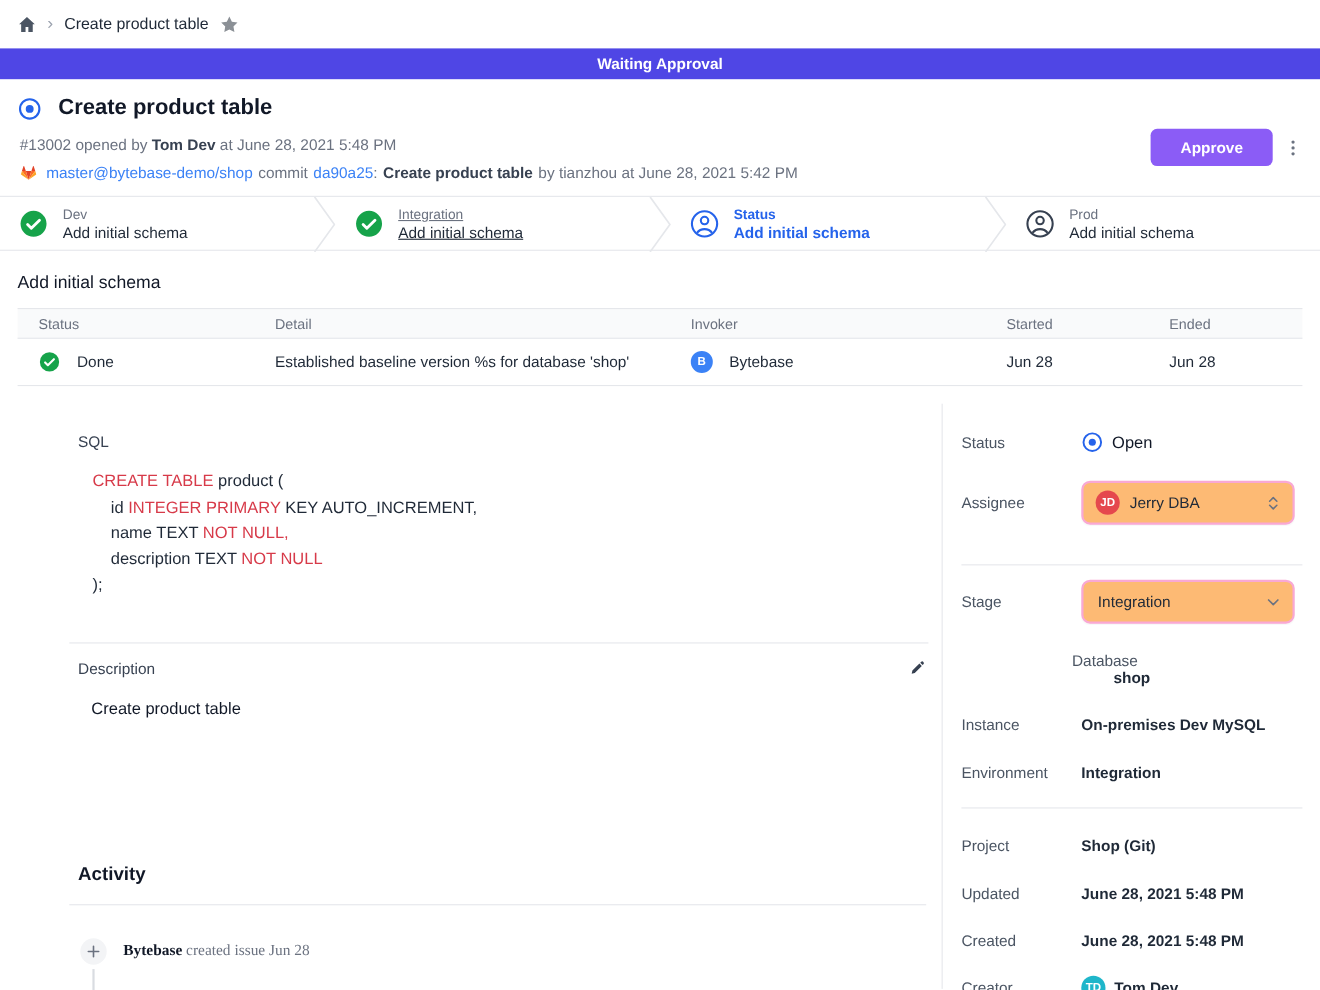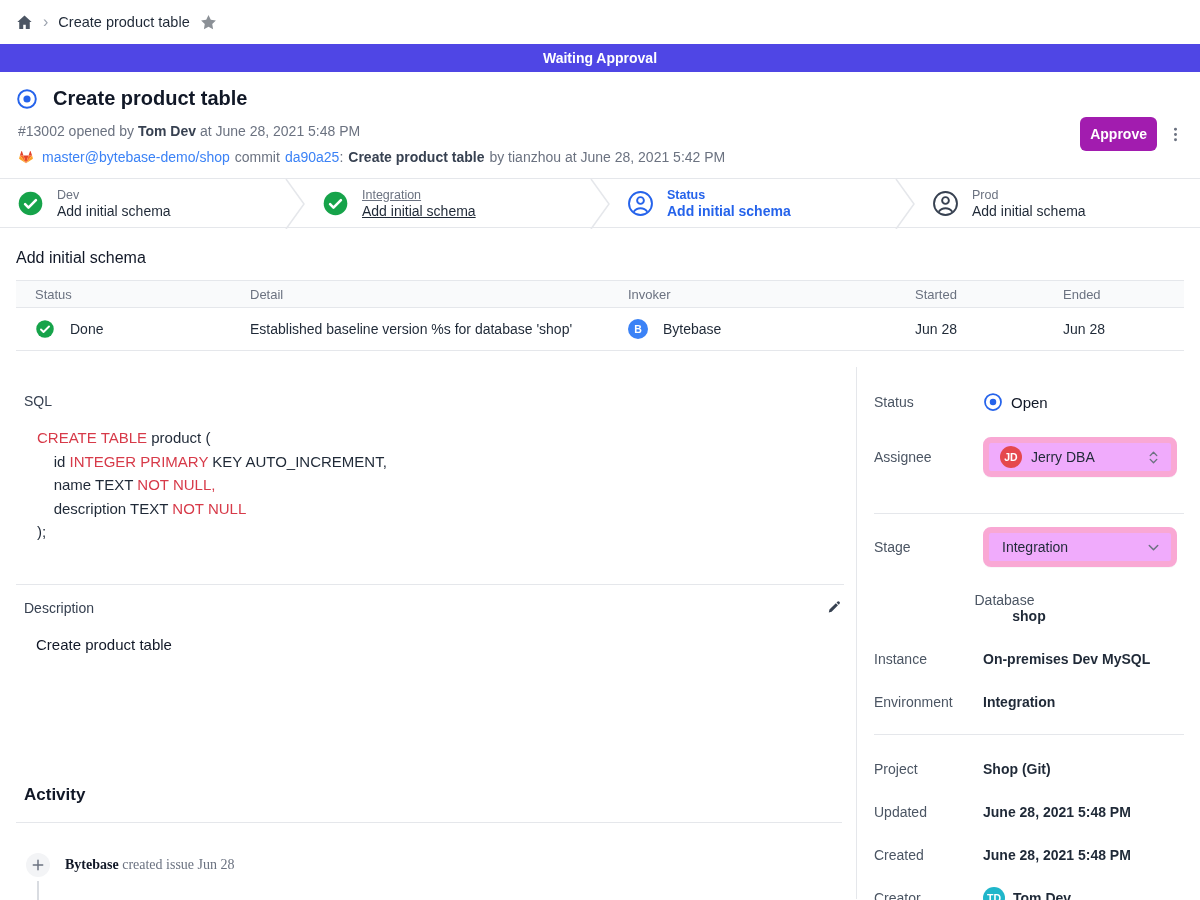--- a/index.html
+++ b/index.html
@@ -19,21 +19,21 @@
   
   .issue-header { padding:15px 16px 13px; display:flex; justify-content:space-between; }
   .title-row { display:flex; align-items:center; gap:15px; }
   .issue-title { font-size:20px; font-weight:700; color:#111827; }
   .meta-line { margin:13px 0 0 2px; font-size:14px; color:#6b7280; }
   .meta-line .strong { color:#374151; font-weight:600; }
   .vcs-line { margin:10px 0 0 2px; font-size:14px; color:#6b7280; display:flex; align-items:center; gap:5px; }
   .link { color:#3b82f6; text-decoration:none; cursor:pointer; }
   .vcs-msg { color:#374151; font-weight:600; }
   .header-actions { display:flex; align-items:center; gap:10px; margin-top:16px; }
-  .approve-btn { background:#a21caf; color:#fff; border:none; border-radius:6px; font-size:14px; font-weight:600; padding:9px 10px; cursor:pointer; font-family:inherit; }
+  .approve-btn { background:#8b5cf6; color:#fff; border:none; border-radius:6px; font-size:14px; font-weight:600; padding:9px 27px; cursor:pointer; font-family:inherit; }
 
   
   .stage-bar { height:50px; border-top:1px solid #e5e7eb; border-bottom:1px solid #e5e7eb; display:flex; align-items:stretch; }
   .stage { flex:1; display:flex; align-items:center; gap:13px; padding-left:17px; cursor:pointer; }
   .stage-texts { display:flex; flex-direction:column; gap:1px; }
   .stage-env { font-size:12.5px; color:#6b7280; }
   .stage-task { font-size:14px; color:#1f2937; }
   .stage.done-underline .stage-env, .stage.done-underline .stage-task { text-decoration:underline; }
   .stage.current .stage-env { color:#2563eb; font-weight:700; }
   .stage.current .stage-task { color:#2563eb; font-weight:700; }
@@ -47,21 +47,21 @@
   .t-head > div { font-size:13px; color:#6b7280; }
   .t-row { display:grid; grid-template-columns:234px 378px 287px 148px 1fr; height:43px; align-items:center; border-bottom:1px solid #e5e7eb; cursor:pointer; }
   .cell-pad { padding-left:19px; }
   .cell-flex { display:flex; align-items:center; gap:15px; }
   .t-row .cell { font-size:14px; color:#1f2937; }
   .avatar { border-radius:50%; color:#fff; display:flex; align-items:center; justify-content:center; font-weight:700; flex:0 0 auto; }
   .avatar.b { width:20px; height:20px; font-size:10.5px; background:#3b82f6; }
 
   
   .main-split { display:flex; height:532px; }
-  .left-col { width:856px; position:relative; }
+  .left-col { width:856px; position:relative;padding-left:47px; }
   .right-col { flex:1; border-left:1px solid #e5e7eb; padding:24px 16px 0 17px; }
 
   .sql-label { margin:26px 0 0 24px; font-size:14px; color:#374151; }
   .sql-code { margin:17px 0 0 37px; font-size:15px; line-height:23.5px; color:#1f2937; white-space:pre-wrap; }
   .sql-code .kw { color:#d73a49; }
   .divider-left { margin:40px 12px 0 16px; border-top:1px solid #e5e7eb; }
   .desc-header { margin:15px 14px 0 24px; display:flex; align-items:center; justify-content:space-between; }
   .desc-label { font-size:14px; color:#374151; }
   .desc-text { margin:20px 0 0 36px; font-size:15px; color:#111827; }
   .activity-title { margin:132px 0 0 24px; font-size:17px; font-weight:700; color:#111827; }
@@ -71,21 +71,21 @@
   .activity-text { font-size:14px; color:#6b7280;font-family:Liberation Serif, serif; }
   .activity-text .actor { color:#111827; font-weight:700; }
   .timeline { width:1.5px; height:30px; background:#d9dce1; margin:4px 0 0 37px; }
 
   
   .side-row { display:flex; align-items:center; }
   .side-label { width:109px; flex:0 0 auto; font-size:14px; color:#4b5563; }
   .side-value { font-size:14px; font-weight:600; color:#1f2937; }
   .side-value-flex { display:flex; align-items:center; gap:8px; }
   .status-text { font-size:15px; color:#111827; }
-  .select-box { width:194px; height:40px; border:6px solid #f9a8d4; border-radius:8px; background:#f0abfc; display:flex; align-items:center; gap:9px; padding:0 10px 0 11px; cursor:pointer; box-shadow:0 1px 1px rgba(0,0,0,.03); font-family:inherit; }
+  .select-box { width:194px; height:40px; border:2px solid #f9a8d4; border-radius:8px; background:#fdba74; display:flex; align-items:center; gap:9px; padding:0 10px 0 11px; cursor:pointer; box-shadow:0 1px 1px rgba(0,0,0,.03); font-family:inherit; }
   .select-box .name { font-size:14px; color:#1f2937; }
   .select-box .spacer { margin-left:auto; display:flex; }
   .avatar.jd { width:22px; height:22px; font-size:10.5px; background:#e5484d; }
   .avatar.td { width:22px; height:22px; font-size:10.5px; background:#1fb6ca; }
   .side-divider { border-top:1px solid #e5e7eb; }
   .m-status { height:22px; }
   .m-assignee { margin-top:24px; }
   .m-div1 { margin-top:36px; }
   .m-stage { margin-top:13px; }
   .m-db { margin-top:25px;flex-direction:column; }

